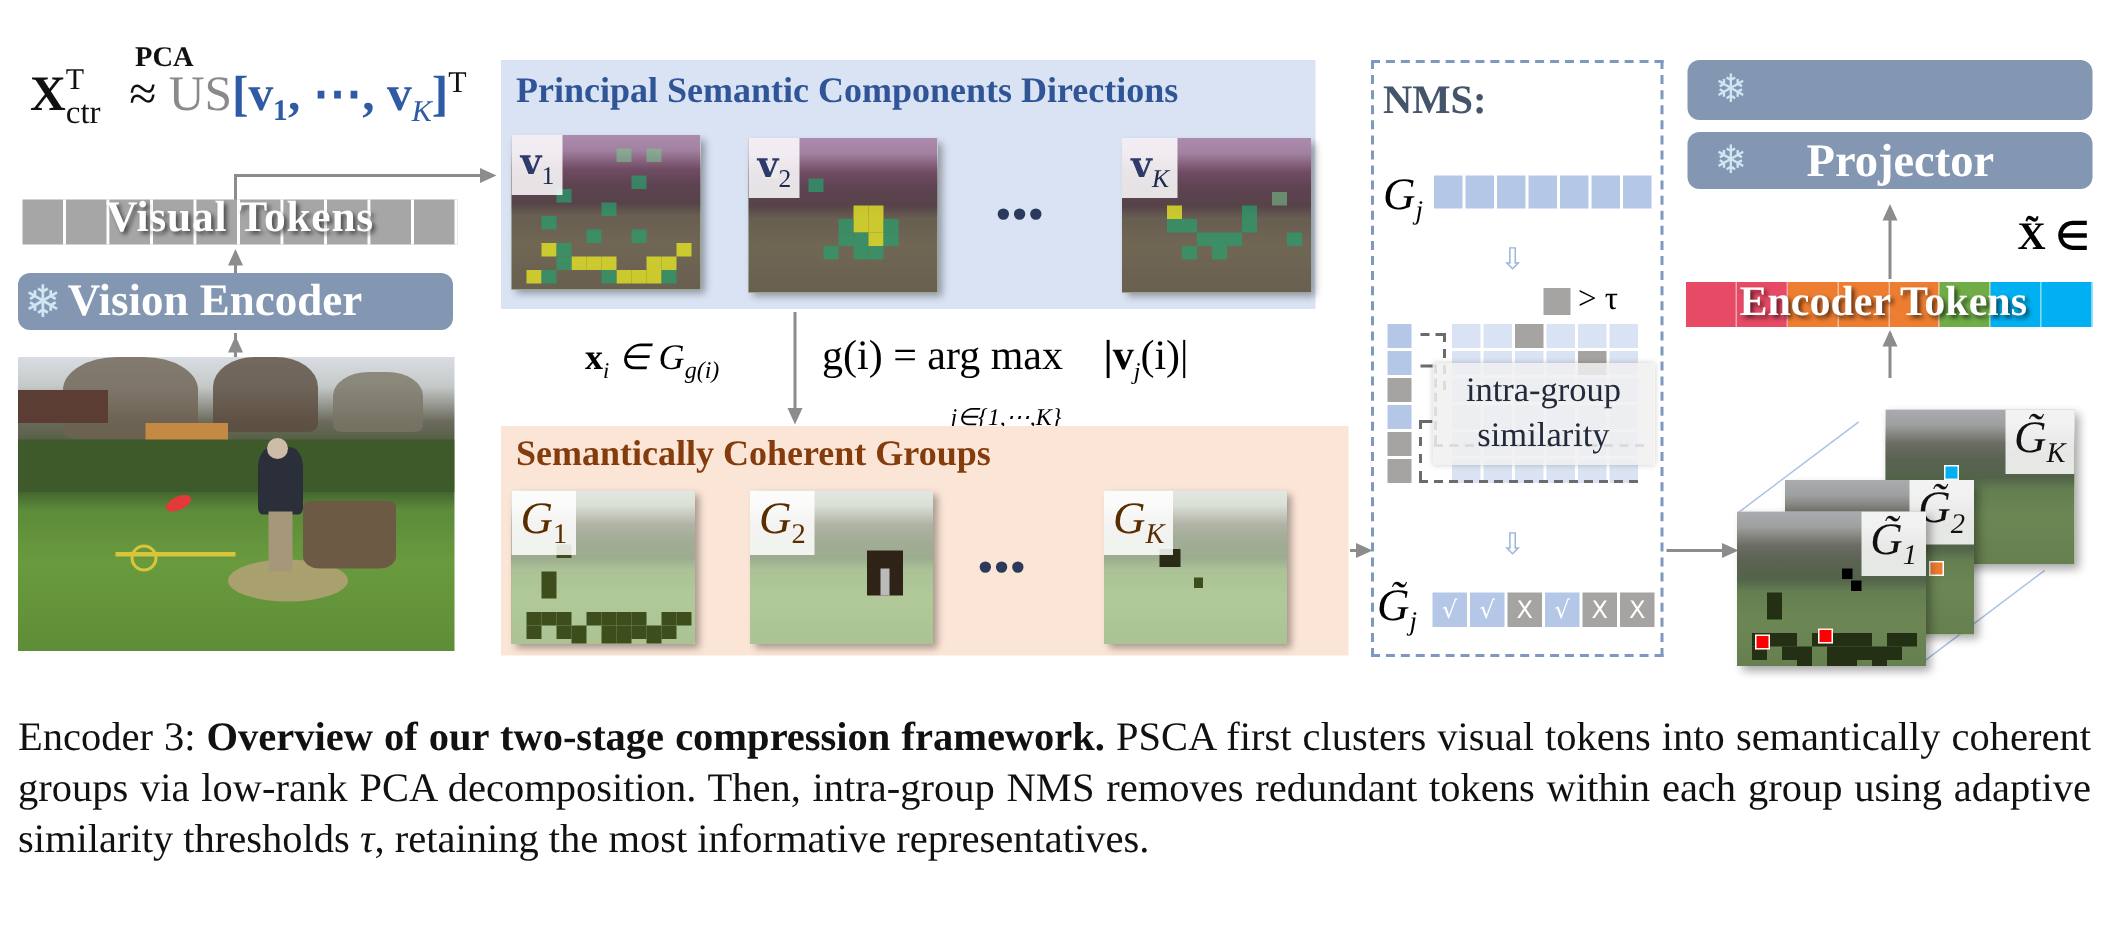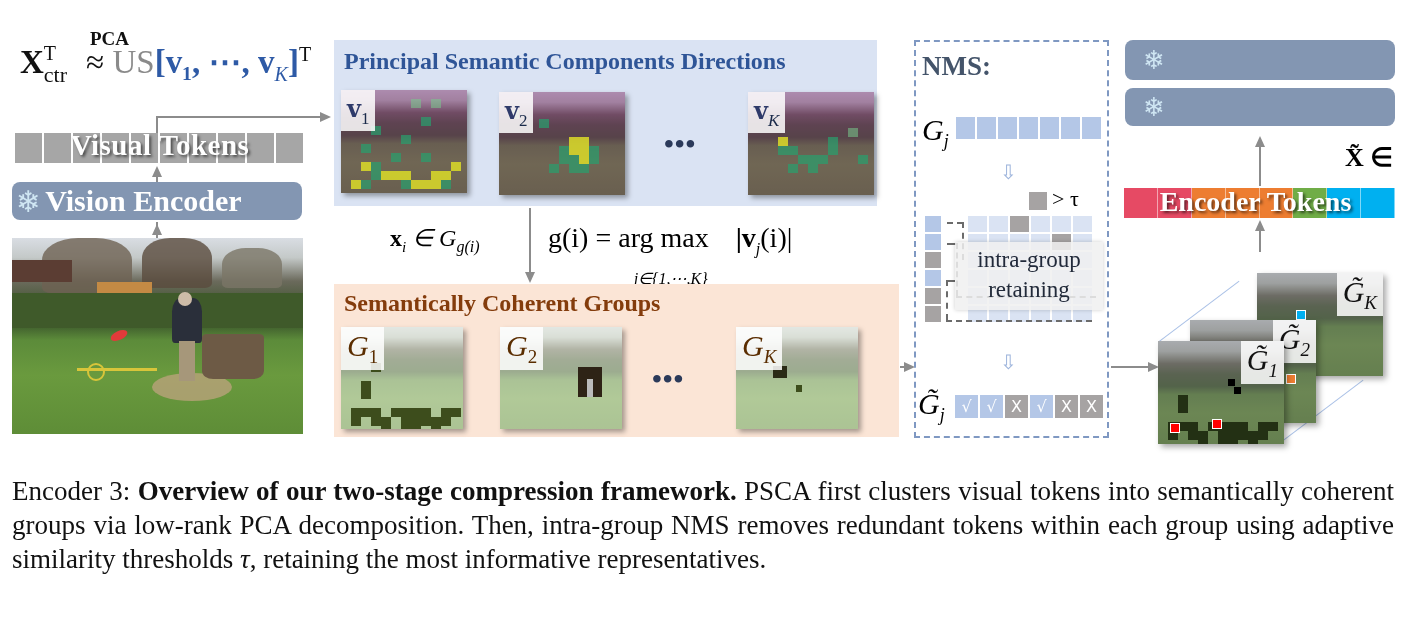--- a/index.html
+++ b/index.html
@@ -366,21 +366,21 @@
 <div class="dash-v" style="left:962px; top:222px; height:38px;"></div>
 <div class="dash-h" style="left:947px; top:243px; width:10px;"></div>
 <div class="dash-v" style="left:956px; top:243px; height:53px;"></div>
 <div class="dash-h" style="left:956px; top:296px; width:140px;"></div>
 <div class="dash-h" style="left:947px; top:280px; width:8px;"></div>
 <div class="dash-v" style="left:946px; top:280px; height:40px;"></div>
 <div class="dash-h" style="left:946px; top:320px; width:146px;"></div>
 
 <div id="sim-label" class="abs serif">
   <div>intra-group</div>
-  <div>retaining</div>
+  <div>similarity</div>
 </div>
 
 <div class="down-hollow" style="left:1000px; top:350px;">⇩</div>
 <div id="gtj-label" class="abs serif"><span>G̃</span><sub>j</sub></div>
 <div id="result-tokens">
     <div class="keep lb" style="left: 955px; top: 395px;">√</div>
     <div class="keep lb" style="left: 980px; top: 395px;">√</div>
     <div class="keep gy" style="left: 1005px; top: 395px;">X</div>
     <div class="keep lb" style="left: 1030px; top: 395px;">√</div>
     <div class="keep gy" style="left: 1055px; top: 395px;">X</div>
@@ -388,20 +388,21 @@
   </div>
 
 <div class="hline" style="left:1111px; top:366px; width:40px;"></div>
 <div class="ah-right" style="left:1148px; top:362px;"></div>
 
 <div id="llm" class="abs blue-pill serif">
   <span class="snow">❄</span>
 </div>
 <div id="projector" class="abs blue-pill serif">
   <span class="snow">❄</span>
+  <span class="txt">Projector</span>
 </div>
 
 <div class="vline" style="left:1259px; top:140px; height:46px;"></div>
 <div class="ah-up" style="left:1255px; top:136px;"></div>
 <div id="xtilde" class="abs serif"><b>X̃ ∈ ℝ</b><sup>N×D</sup></div>
 
 <div id="rt-bar" class="abs">
     <div class="cell" style="background: rgb(230, 74, 100);"></div>
     <div class="cell" style="background: rgb(230, 74, 100);"></div>
     <div class="cell" style="background: rgb(237, 125, 49);"></div>

